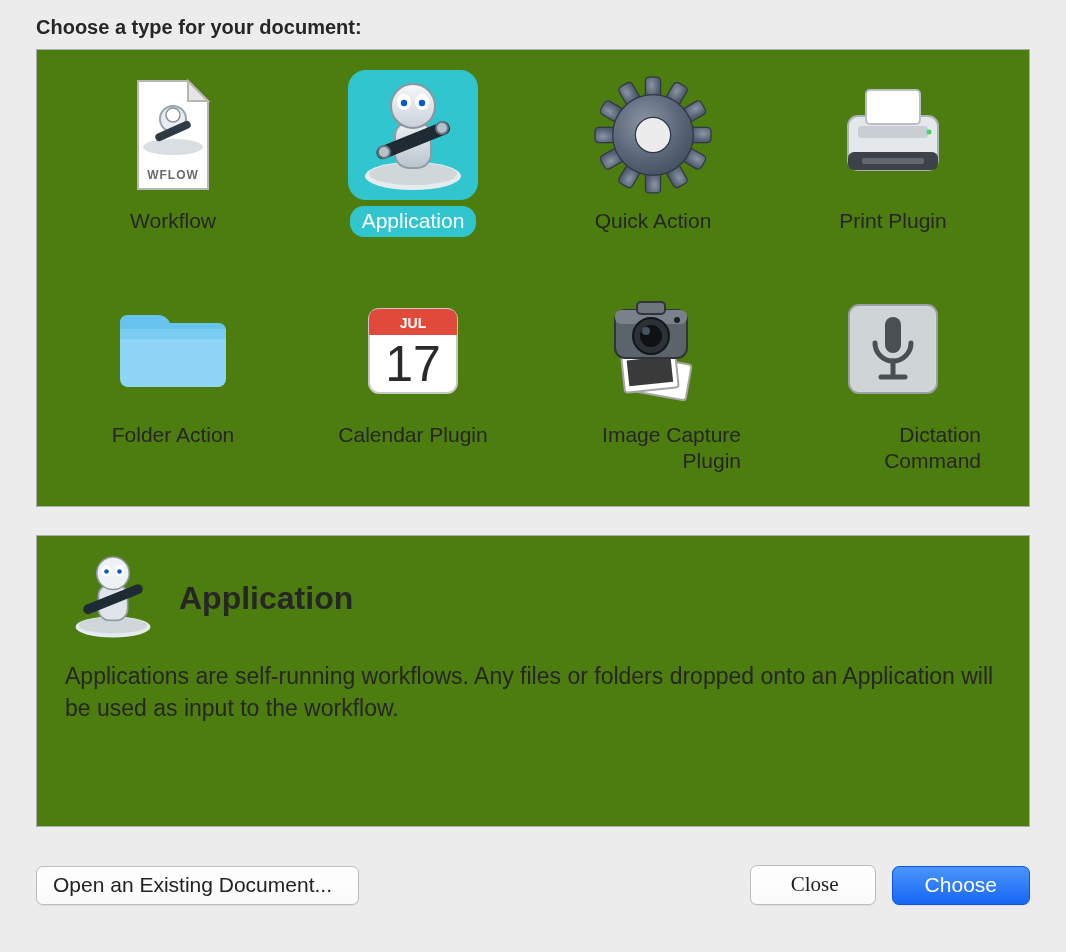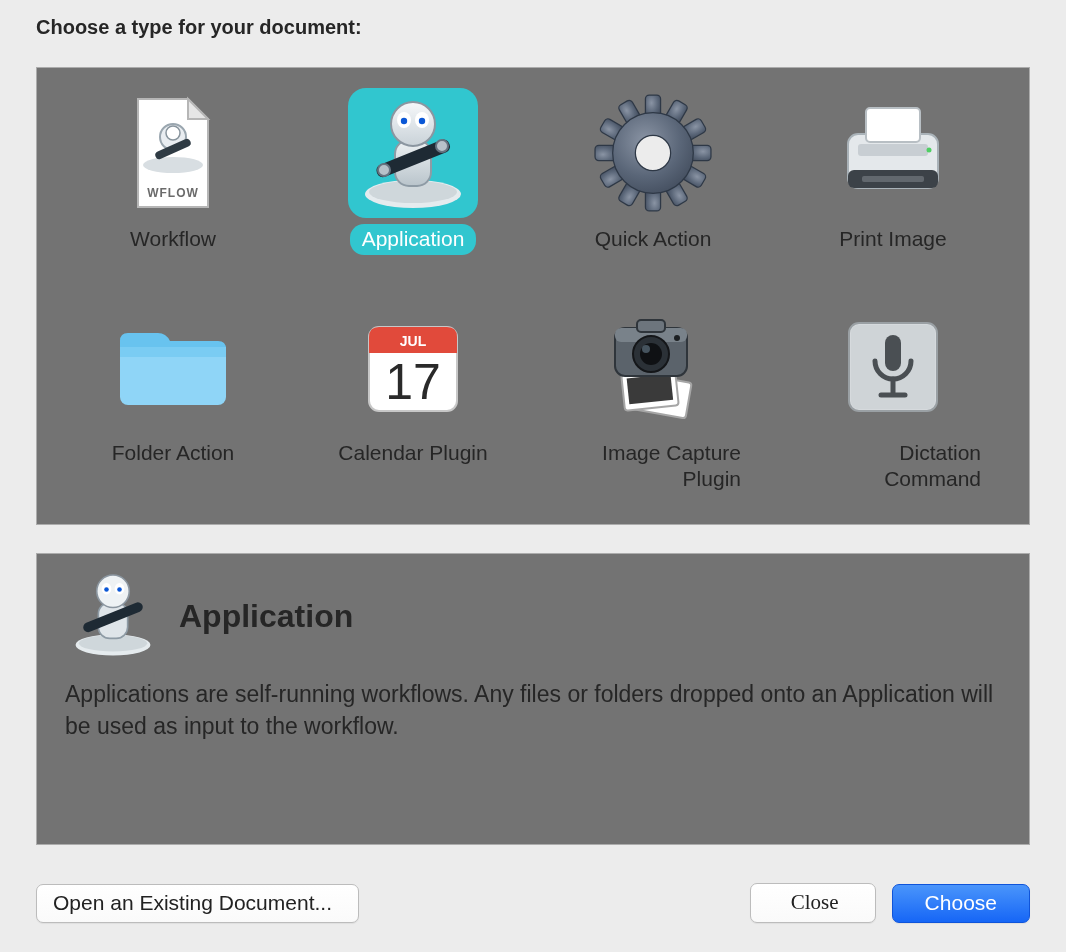--- a/index.html
+++ b/index.html
@@ -8,25 +8,25 @@
       background: #ececec;
       width: 1066px;
       height: 952px;
       padding: 16px 36px 20px 36px;
       color: #262626;
       -webkit-font-smoothing: antialiased;
     }
     .heading {
       font-size: 20px;
       font-weight: 700;
-      margin-bottom: 28px;
+      margin-bottom: 10px;
     }
     .panel {
       border: 1px solid #acacac;
-      background: #737373;
+      background: #4d7c0f;
     }
     .grid-panel {
       padding: 16px 20px 20px 20px;
       display: grid;
       grid-template-columns: repeat(4, 1fr);
       grid-template-rows: 206px 206px;
       gap: 8px 8px;
     }
     .type-item {
       display: flex;
@@ -201,21 +201,21 @@
     <div class="icon-wrap">
       <svg width="118" height="110" viewBox="0 0 118 110">
         <rect x="14" y="36" width="90" height="54" rx="10" fill="#e4e8eb" stroke="#a9b2b8" stroke-width="2"></rect>
         <rect x="14" y="72" width="90" height="18" rx="6" fill="#3c4248"></rect>
         <rect x="32" y="10" width="54" height="34" rx="4" fill="#ffffff" stroke="#b8bfc4" stroke-width="2"></rect>
         <rect x="24" y="46" width="70" height="12" rx="3" fill="#c8ced3"></rect>
         <circle cx="95" cy="52" r="2.5" fill="#4fcf63"></circle>
         <rect x="28" y="78" width="62" height="6" rx="2" fill="#62686e"></rect>
       </svg>
     </div>
-    <div class="type-label">Print Image</div>
+    <div class="type-label">Print Plugin</div>
   </div>
 
   <div class="type-item">
     <div class="icon-wrap">
       <svg width="122" height="100" viewBox="0 0 122 100">
         <path d="M8 24 q0-8 8-8 h30 q8 0 12 8 h48 q8 0 8 8 v4 h-106 z" fill="#68c3ef"></path>
         <rect x="8" y="30" width="106" height="58" rx="8" fill="#8fd5f7"></rect>
         <rect x="8" y="30" width="106" height="10" fill="#7accf3"></rect>
       </svg>
     </div>

